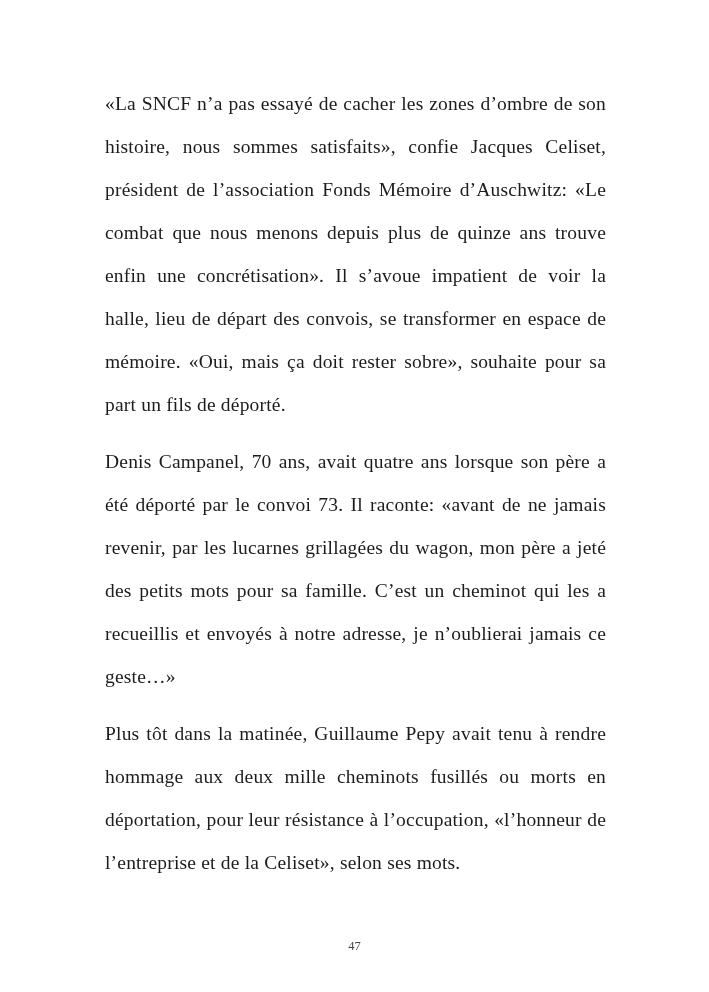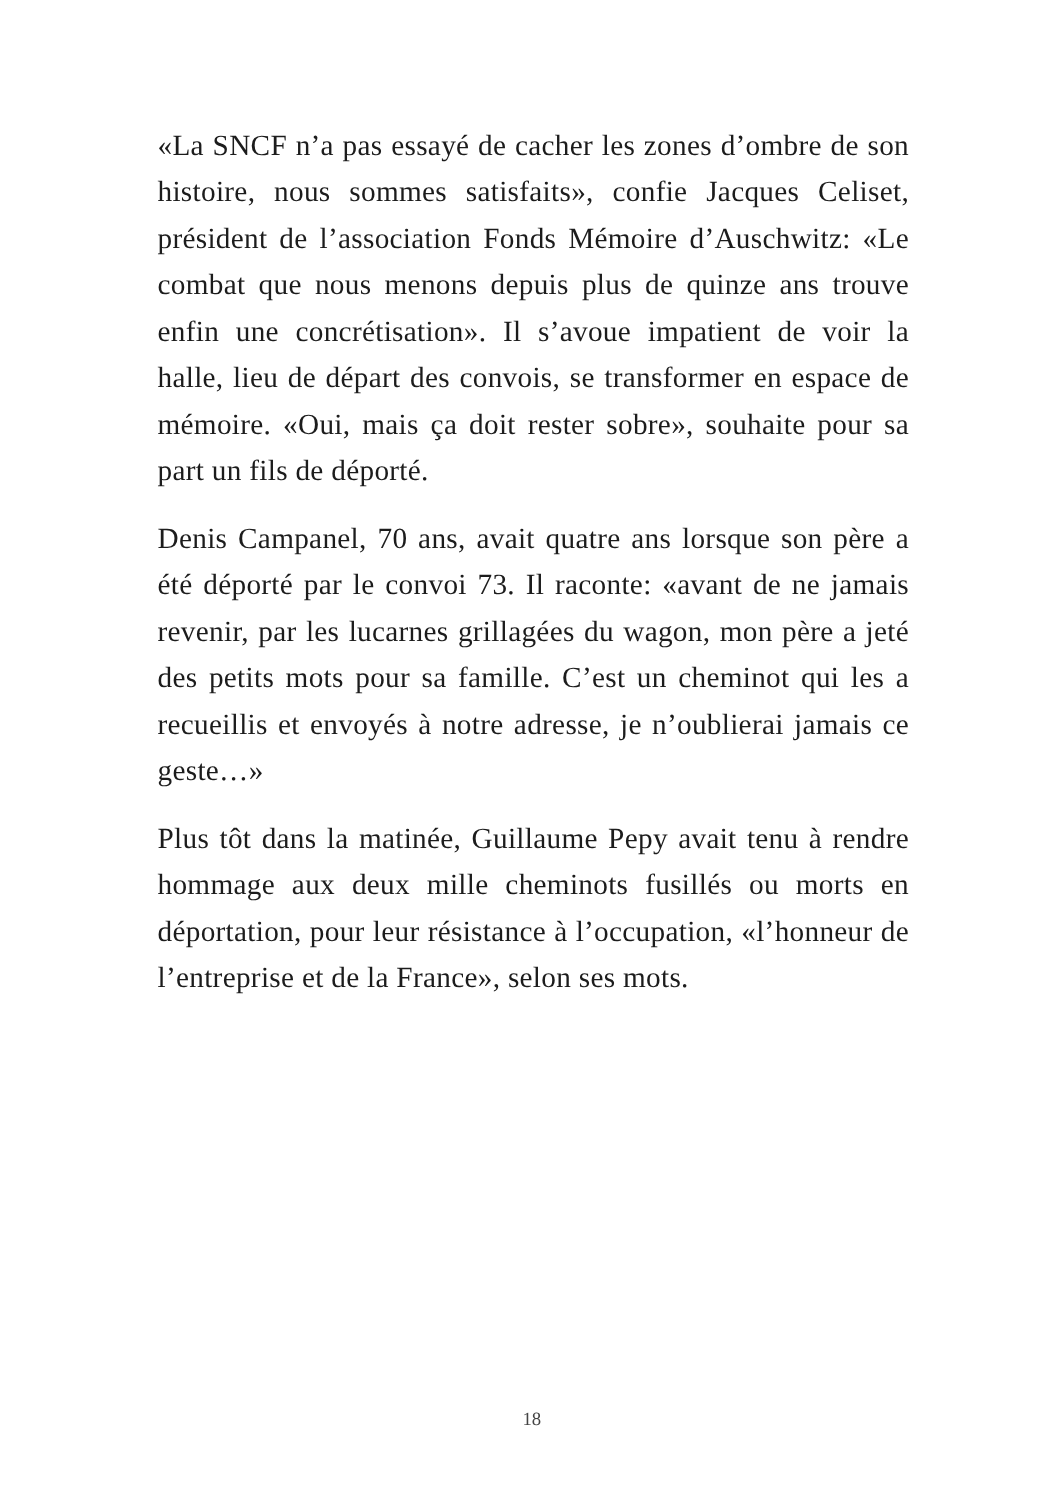--- a/index.html
+++ b/index.html
@@ -19,21 +19,21 @@
   }
   .text-block {
     position: absolute;
     top: 82px;
     left: 105px;
     width: 501px;
   }
   .text-block p {
     margin: 0 0 14px 0;
     font-size: 19.5px;
-    line-height: 31px;
+    line-height: 43px;
     text-align: justify;
     text-justify: inter-word;
     letter-spacing: 0.2px;
     color: #1c1c1c;
   }
   .page-number {
     position: absolute;
     bottom: 38px;
     left: 0;
     width: 100%;
@@ -43,16 +43,16 @@
     font-family: "Liberation Serif", "DejaVu Serif", serif;
   }
 </style>
 </head>
 <body>
 
 <div class="page">
   <div class="text-block">
     <p>«La SNCF n’a pas essayé de cacher les zones d’ombre de son histoire, nous sommes satisfaits», confie Jacques Celiset, président de l’association Fonds Mémoire d’Auschwitz: «Le combat que nous menons depuis plus de quinze ans trouve enfin une concrétisation». Il s’avoue impatient de voir la halle, lieu de départ des convois, se transformer en espace de mémoire. «Oui, mais ça doit rester sobre», souhaite pour sa part un fils de déporté.</p>
     <p>Denis Campanel, 70 ans, avait quatre ans lorsque son père a été déporté par le convoi 73. Il raconte: «avant de ne jamais revenir, par les lucarnes grillagées du wagon, mon père a jeté des petits mots pour sa famille. C’est un cheminot qui les a recueillis et envoyés à notre adresse, je n’oublierai jamais ce geste…»</p>
-    <p>Plus tôt dans la matinée, Guillaume Pepy avait tenu à rendre hommage aux deux mille cheminots fusillés ou morts en déportation, pour leur résistance à l’occupation, «l’honneur de l’entreprise et de la France», selon ses mots.</p>
+    <p>Plus tôt dans la matinée, Guillaume Pepy avait tenu à rendre hommage aux deux mille cheminots fusillés ou morts en déportation, pour leur résistance à l’occupation, «l’honneur de l’entreprise et de la Celiset», selon ses mots.</p>
   </div>
-  <div class="page-number">18</div>
+  <div class="page-number">47</div>
 </div>
 
 </body></html>

